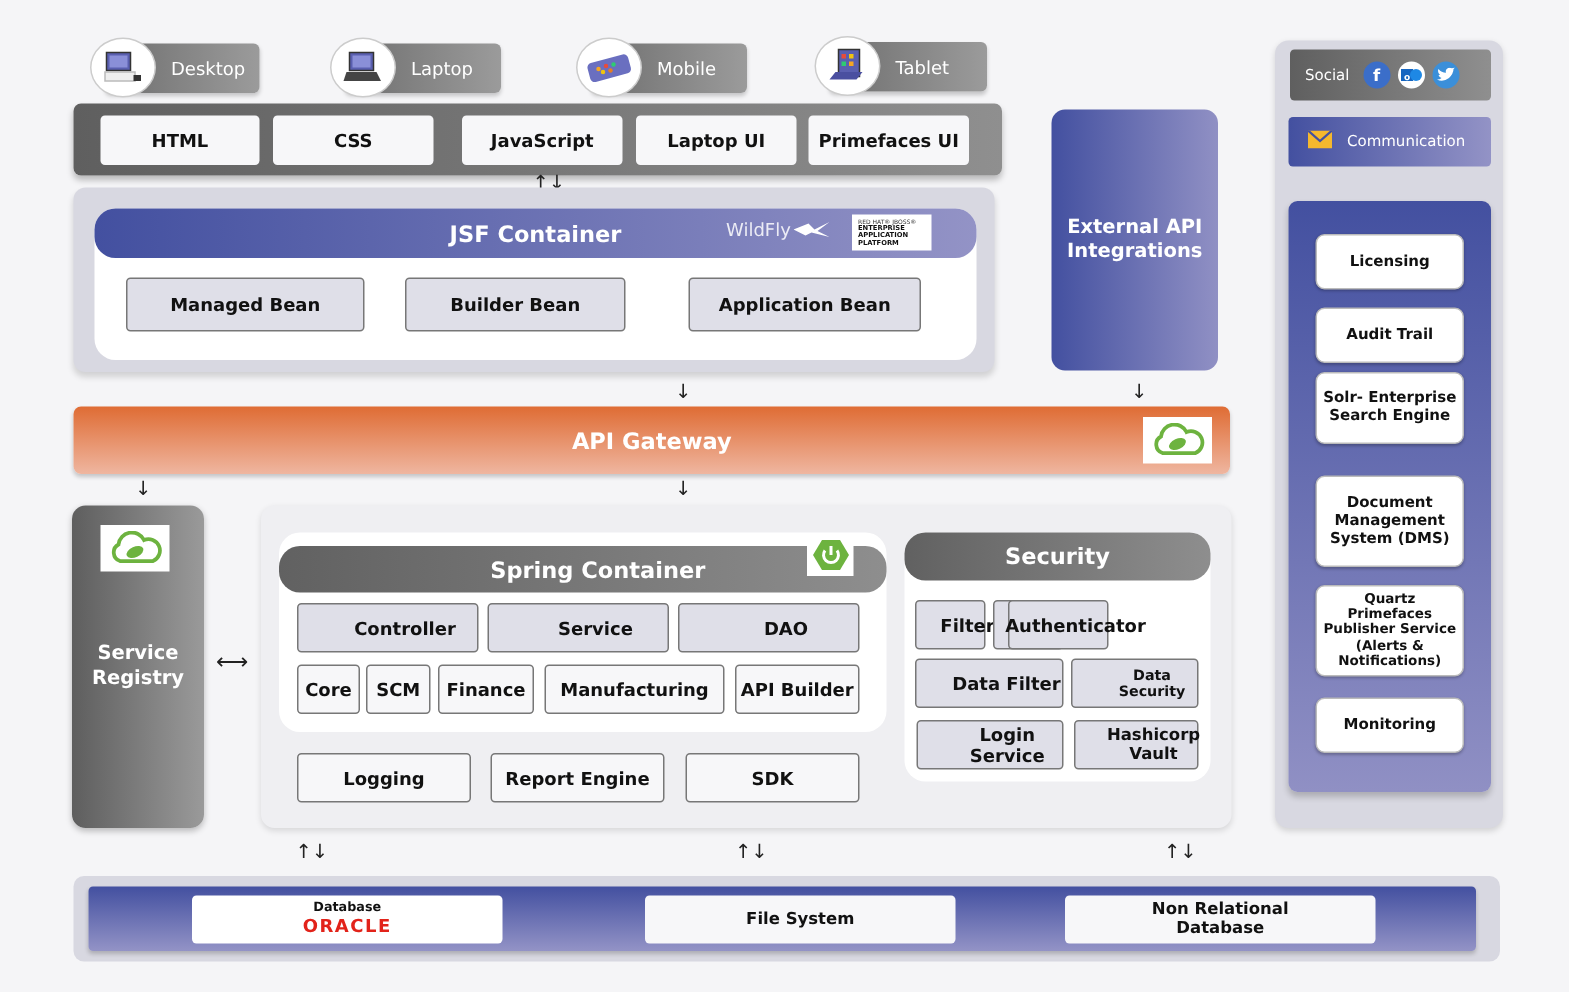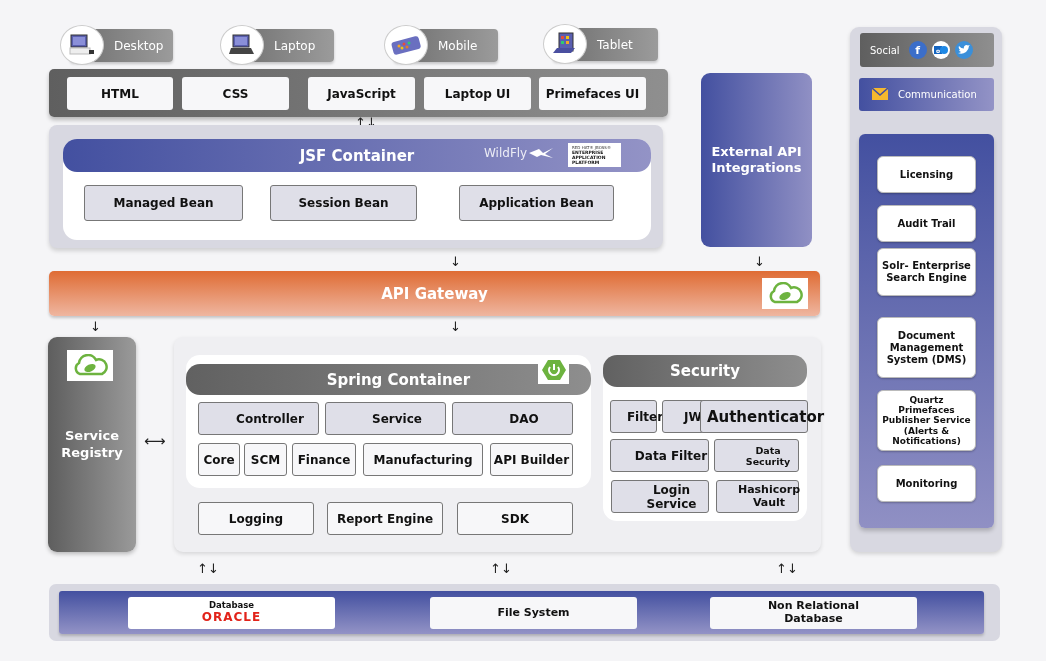--- a/index.html
+++ b/index.html
@@ -218,21 +218,21 @@
       <path d="M0 6 L10 2 L14 6 L24 1 L16 7 L24 11 L12 8 L8 10 Z" fill="#fff"></path>
     </svg>
 </div>
 <div class="logo-box" style="left:568px;top:143px;width:53px;height:24px;flex-direction:column;align-items:flex-start;padding-left:4px;">
   <span style="font-size:4px;color:#333;">RED HAT® JBOSS®</span>
   <span style="font-size:4.5px;font-weight:bold;color:#111;">ENTERPRISE</span>
   <span style="font-size:4.5px;font-weight:bold;color:#111;">APPLICATION</span>
   <span style="font-size:4.5px;font-weight:bold;color:#111;">PLATFORM</span>
 </div>
 <div class="bean-box center" style="left:84px;width:159px;">Managed Bean</div>
-<div class="bean-box center" style="left:270px;width:147px;">Session Bean</div>
+<div class="bean-box center" style="left:270px;width:147px;">Builder Bean</div>
 <div class="bean-box center" style="left:459px;width:155px;">Application Bean</div>
 
 <div class="abs ext-api center" style="flex-direction:column;">
   <span>External API</span>
   <span>Integrations</span>
 </div>
 
 <div class="arrow" style="left:450px;top:255px;">↓</div>
 <div class="arrow" style="left:754px;top:255px;">↓</div>
 
@@ -287,21 +287,21 @@
 <div class="mod-box light center" style="left:198px;top:502px;width:116px;">Logging</div>
 <div class="mod-box light center" style="left:327px;top:502px;width:116px;">Report Engine</div>
 <div class="mod-box light center" style="left:457px;top:502px;width:116px;">SDK</div>
 
 <div class="abs sec-inner"></div>
 <div class="abs sec-head center">
   <span>Security</span>
 </div>
 <div class="mod-box shaded center" style="left:610px;top:400px;width:47px;">Filter</div>
 <div class="mod-box shaded center" style="left:662px;top:400px;width:47px;">JWT</div>
-<div class="mod-box shaded center" style="left:700px;top:400px;width:108px;font-size:15px;">Authenticator</div>
+<div class="mod-box shaded center" style="left:672px;top:400px;width:67px;font-size:12px;">Authenticator</div>
 <div class="mod-box shaded center" style="left:610px;top:439px;width:99px;">Data Filter</div>
 <div class="mod-box shaded center" style="left:714px;top:439px;width:85px;font-size:9.5px;">Data Security</div>
 <div class="mod-box shaded center" style="left:611px;top:480px;width:98px;">Login Service</div>
 <div class="mod-box shaded center" style="left:716px;top:480px;width:83px;flex-direction:column;font-size:11px;line-height:1.1;">
   <span>Hashicorp</span>
   <span>Vault</span>
 </div>
 
 <div class="arrow" style="left:197px;top:562px;">↑↓</div>
 <div class="arrow" style="left:490px;top:562px;">↑↓</div>

